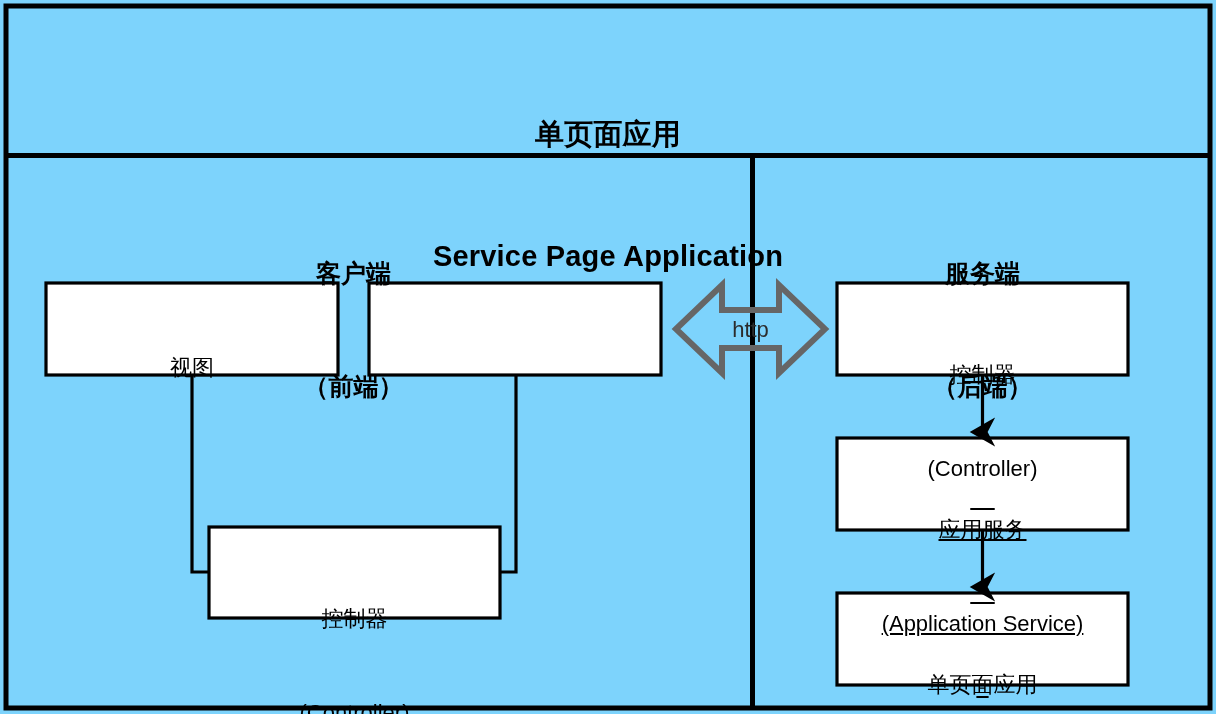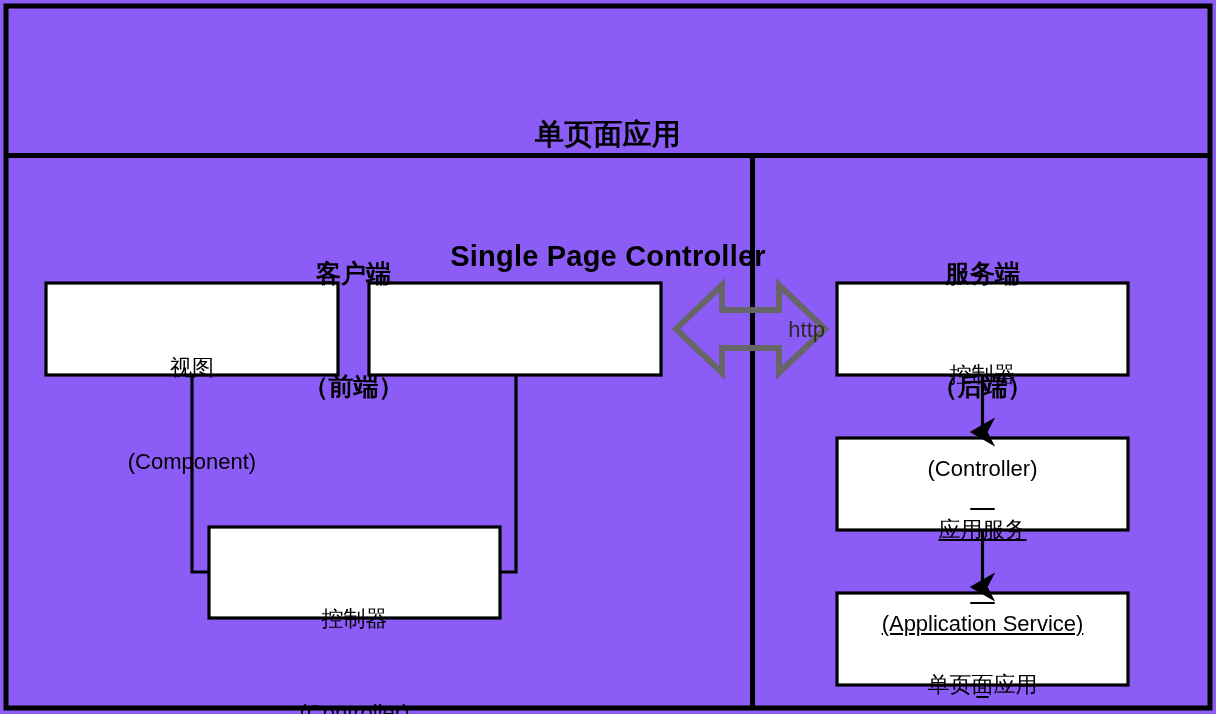--- a/index.html
+++ b/index.html
@@ -8,21 +8,21 @@
     background: #ffffff;
   }
   body {
     font-family: "Liberation Sans", "DejaVu Sans", sans-serif;
     color: #000000;
   }
   #canvas {
     position: relative;
     width: 1216px;
     height: 714px;
-    background: #8b5cf6;
+    background: #7dd3fc;
     overflow: hidden;
   }
   #diagram-svg {
     position: absolute;
     left: 0;
     top: 0;
     width: 1216px;
     height: 714px;
   }
   
@@ -54,21 +54,20 @@
     font-size: 22px;
     font-weight: normal;
     line-height: 1.42;
   }
   .box-label .cn { display: block; }
   .box-label .en { display: block; }
 
   .http-label {
     font-size: 22px;
     color: #2b2b2b;
-    text-align: right;
   }
 </style>
 </head>
 <body>
 
 <div id="canvas">
 
   <svg id="diagram-svg" viewBox="0 0 1216 714">
     <defs>
       <marker id="solid-arrow" markerWidth="10" markerHeight="10" refX="5.2" refY="4" orient="auto" markerUnits="strokeWidth">
@@ -101,36 +100,35 @@
 
     <rect x="837" y="593" width="291" height="92" fill="#ffffff" stroke="#000000" stroke-width="3.2"></rect>
 
     <line x1="982.5" y1="375" x2="982.5" y2="432" stroke="#000000" stroke-width="3.2" marker-end="url(#solid-arrow)"></line>
 
     <line x1="982.5" y1="530" x2="982.5" y2="587" stroke="#000000" stroke-width="3.2" marker-end="url(#solid-arrow)"></line>
   </svg>
 
   <div class="txt title-block">
     <span class="l1">单页面应用</span>
-    <span class="l2">Single Page Controller</span>
+    <span class="l2">Service Page Application</span>
   </div>
 
   <div class="txt section-head" style="left:837px; top:180px; width:291px;">
     <span>服务端</span>
     <span>（后端）</span>
   </div>
 
   <div class="txt section-head" style="left:46px; top:180px; width:615px;">
     <span>客户端</span>
     <span>（前端）</span>
   </div>
 
   <div class="txt box-label" style="left:46px; top:290px; width:292px;">
     <span class="cn">视图</span>
-    <span class="en">(Component)</span>
   </div>
 
 
   <div class="txt box-label" style="left:209px; top:541px; width:291px;">
     <span class="cn">控制器</span>
     <span class="en">(Controller)</span>
   </div>
 
   <div class="txt http-label" style="left:676px; top:316px; width:149px;">http</div>
 

